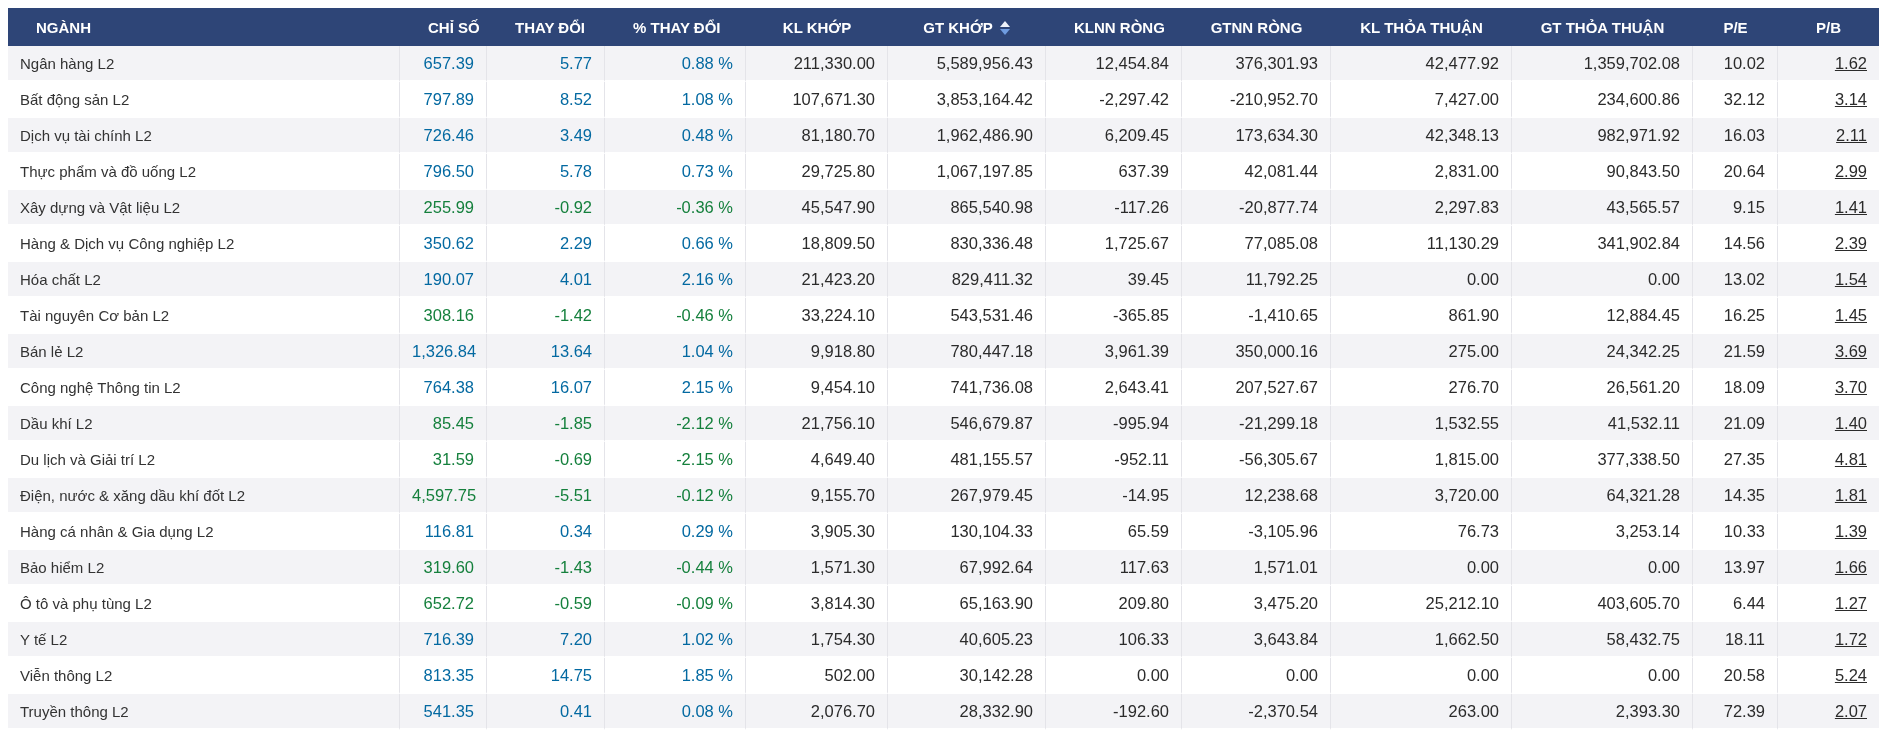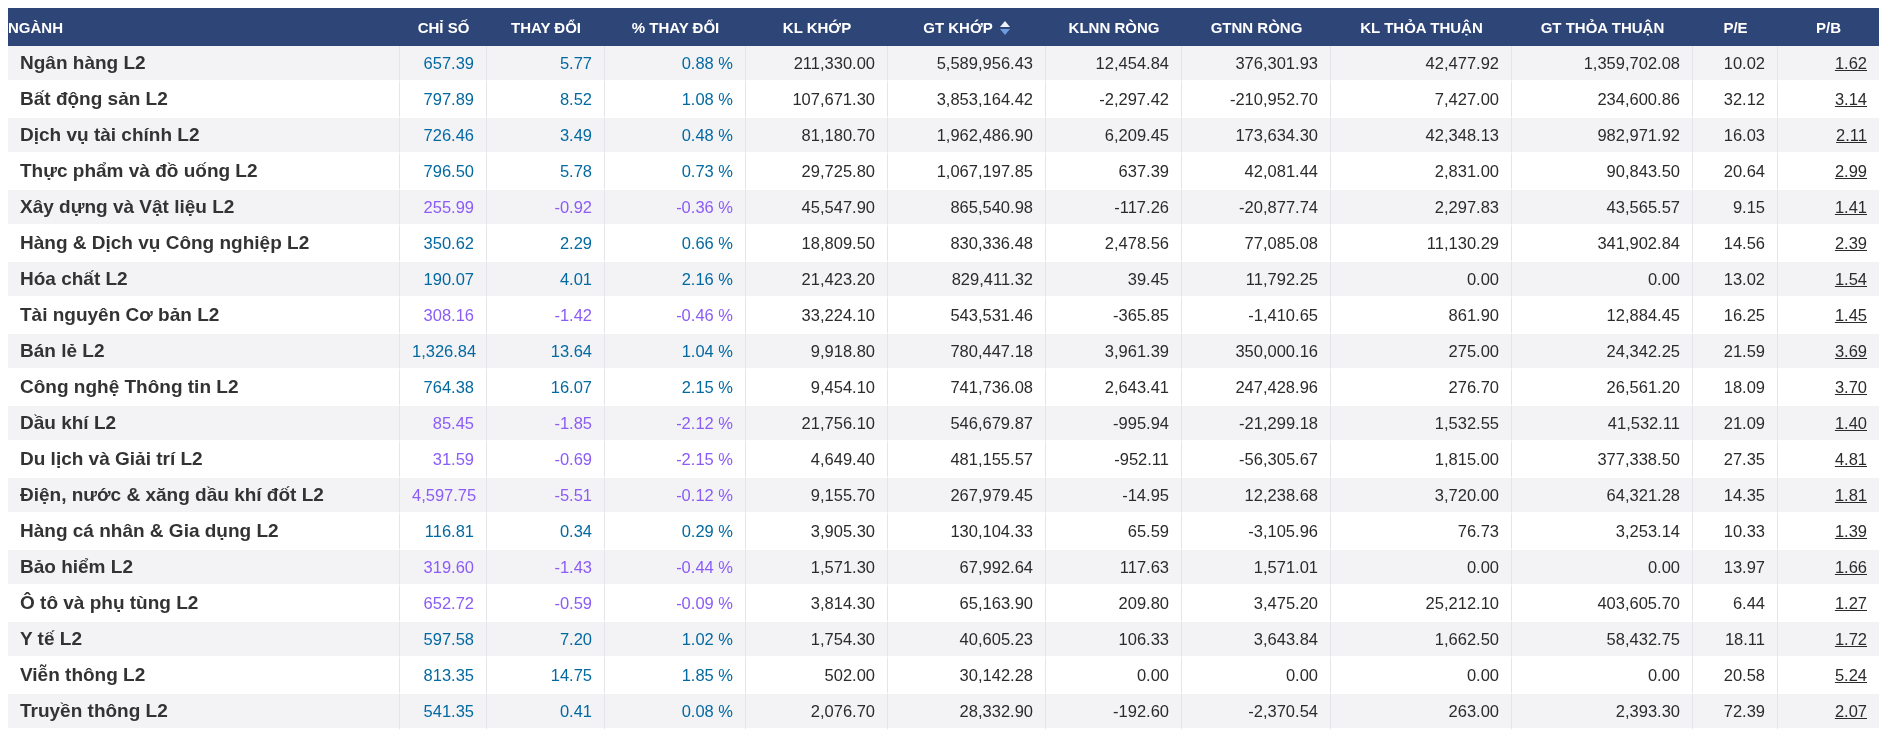--- a/index.html
+++ b/index.html
@@ -1,36 +1,36 @@
 <!DOCTYPE html>
 <html><head>
 <meta charset="utf-8">
 <style>
   html,body{margin:0;padding:0;background:#ffffff;font-family:"Liberation Sans",sans-serif;}
   .page{width:1887px;height:742px;overflow:hidden;box-sizing:border-box;}
   table{border-collapse:separate;border-spacing:0;table-layout:fixed;width:1871px;margin:8px 8px 0 8px;}
   thead th{
     background:#2e4577;color:#ffffff;font-size:15px;font-weight:600;
-    height:38px;padding:0 0;white-space:nowrap;overflow:hidden;
+    height:38px;padding:0 28px;white-space:nowrap;overflow:hidden;
     box-sizing:border-box;cursor:pointer;
   }
   th.al{text-align:left;}
   th.ar{}
   tbody td{
     height:36px;padding:0 12px;font-size:16.5px;white-space:nowrap;overflow:hidden;
     box-sizing:border-box;border-bottom:2px solid #ffffff;border-right:1px solid #e4e4e9;
     color:#2b2b2b;
   }
   tbody td:last-child{border-right:none;text-decoration:underline;}
   tbody tr:nth-child(odd) td{background:#f3f3f6;}
   tbody tr:nth-child(even) td{background:#ffffff;}
-  td.name{font-weight:700;color:#333333;text-align:left;font-size:19px;}
+  td.name{font-weight:400;color:#333333;text-align:left;font-size:15px;}
   td.num{text-align:right;}
   td.up{color:#0369a1;}
-  td.down{color:#8b5cf6;}
+  td.down{color:#15803d;}
   .sort-icon{display:inline-block;vertical-align:middle;margin-left:7px;width:11px;}
   .sort-icon .tri{display:block;width:0;height:0;border-left:5.5px solid transparent;border-right:5.5px solid transparent;}
   .sort-icon .tri-up{border-bottom:6px solid #eef2fa;margin-bottom:2px;}
   .sort-icon .tri-down{border-top:6px solid #6f9ce0;}
   .th-label{display:inline-block;vertical-align:middle;}
 </style>
 </head>
 <body>
 
 <div class="page">
@@ -136,21 +136,21 @@
           <td class="num">9.15</td>
           <td class="num">1.41</td>
         </tr>
         <tr>
           <td class="name">Hàng &amp; Dịch vụ Công nghiệp L2</td>
           <td class="num up">350.62</td>
           <td class="num up">2.29</td>
           <td class="num up">0.66 %</td>
           <td class="num">18,809.50</td>
           <td class="num">830,336.48</td>
-          <td class="num">2,478.56</td>
+          <td class="num">1,725.67</td>
           <td class="num">77,085.08</td>
           <td class="num">11,130.29</td>
           <td class="num">341,902.84</td>
           <td class="num">14.56</td>
           <td class="num">2.39</td>
         </tr>
         <tr>
           <td class="name">Hóa chất L2</td>
           <td class="num up">190.07</td>
           <td class="num up">4.01</td>
@@ -193,21 +193,21 @@
           <td class="num">3.69</td>
         </tr>
         <tr>
           <td class="name">Công nghệ Thông tin L2</td>
           <td class="num up">764.38</td>
           <td class="num up">16.07</td>
           <td class="num up">2.15 %</td>
           <td class="num">9,454.10</td>
           <td class="num">741,736.08</td>
           <td class="num">2,643.41</td>
-          <td class="num">247,428.96</td>
+          <td class="num">207,527.67</td>
           <td class="num">276.70</td>
           <td class="num">26,561.20</td>
           <td class="num">18.09</td>
           <td class="num">3.70</td>
         </tr>
         <tr>
           <td class="name">Dầu khí L2</td>
           <td class="num down">85.45</td>
           <td class="num down">-1.85</td>
           <td class="num down">-2.12 %</td>
@@ -285,21 +285,21 @@
           <td class="num">65,163.90</td>
           <td class="num">209.80</td>
           <td class="num">3,475.20</td>
           <td class="num">25,212.10</td>
           <td class="num">403,605.70</td>
           <td class="num">6.44</td>
           <td class="num">1.27</td>
         </tr>
         <tr>
           <td class="name">Y tế L2</td>
-          <td class="num up">597.58</td>
+          <td class="num up">716.39</td>
           <td class="num up">7.20</td>
           <td class="num up">1.02 %</td>
           <td class="num">1,754.30</td>
           <td class="num">40,605.23</td>
           <td class="num">106.33</td>
           <td class="num">3,643.84</td>
           <td class="num">1,662.50</td>
           <td class="num">58,432.75</td>
           <td class="num">18.11</td>
           <td class="num">1.72</td>

